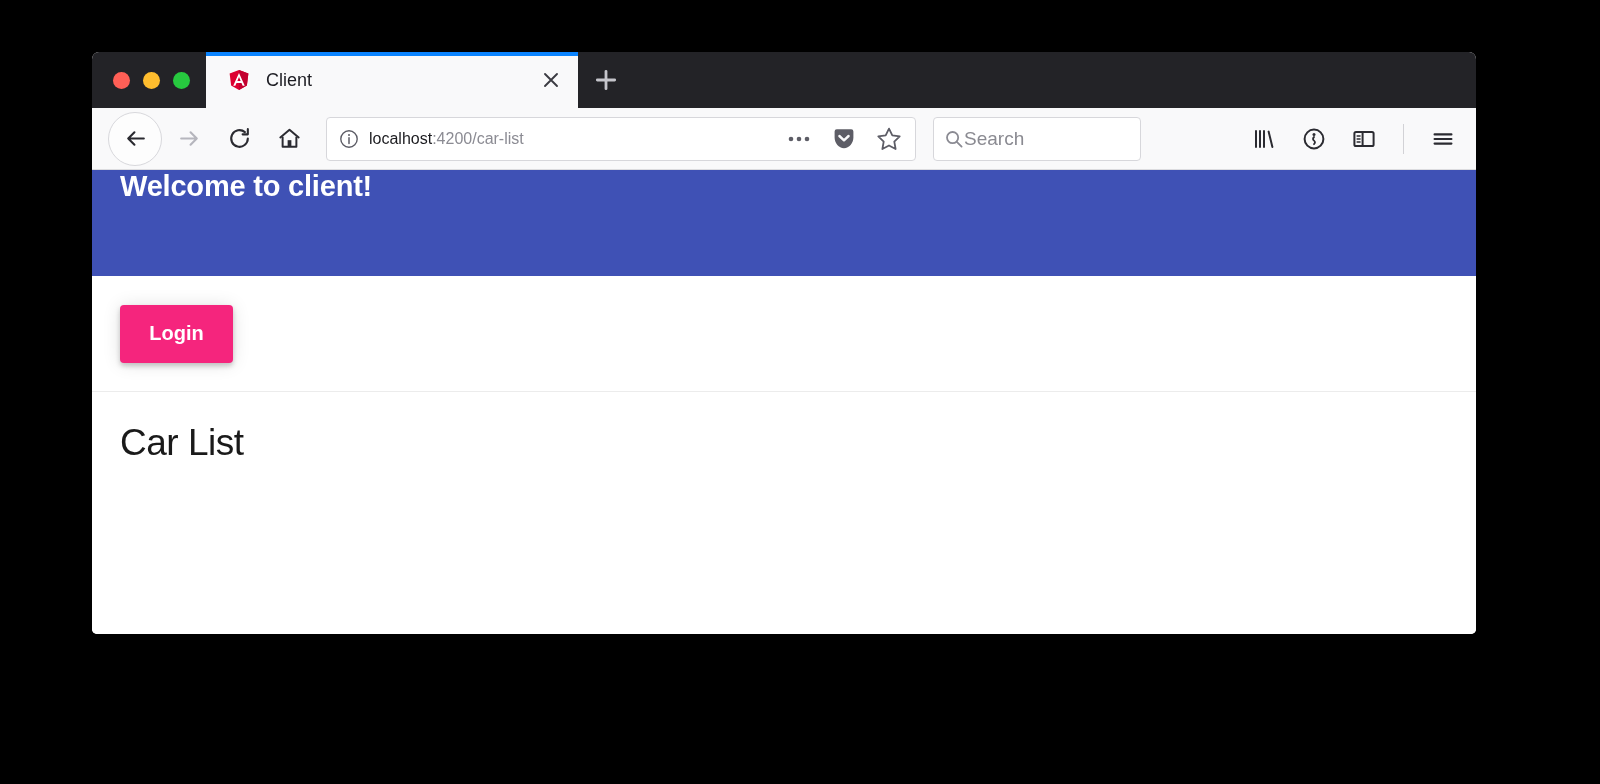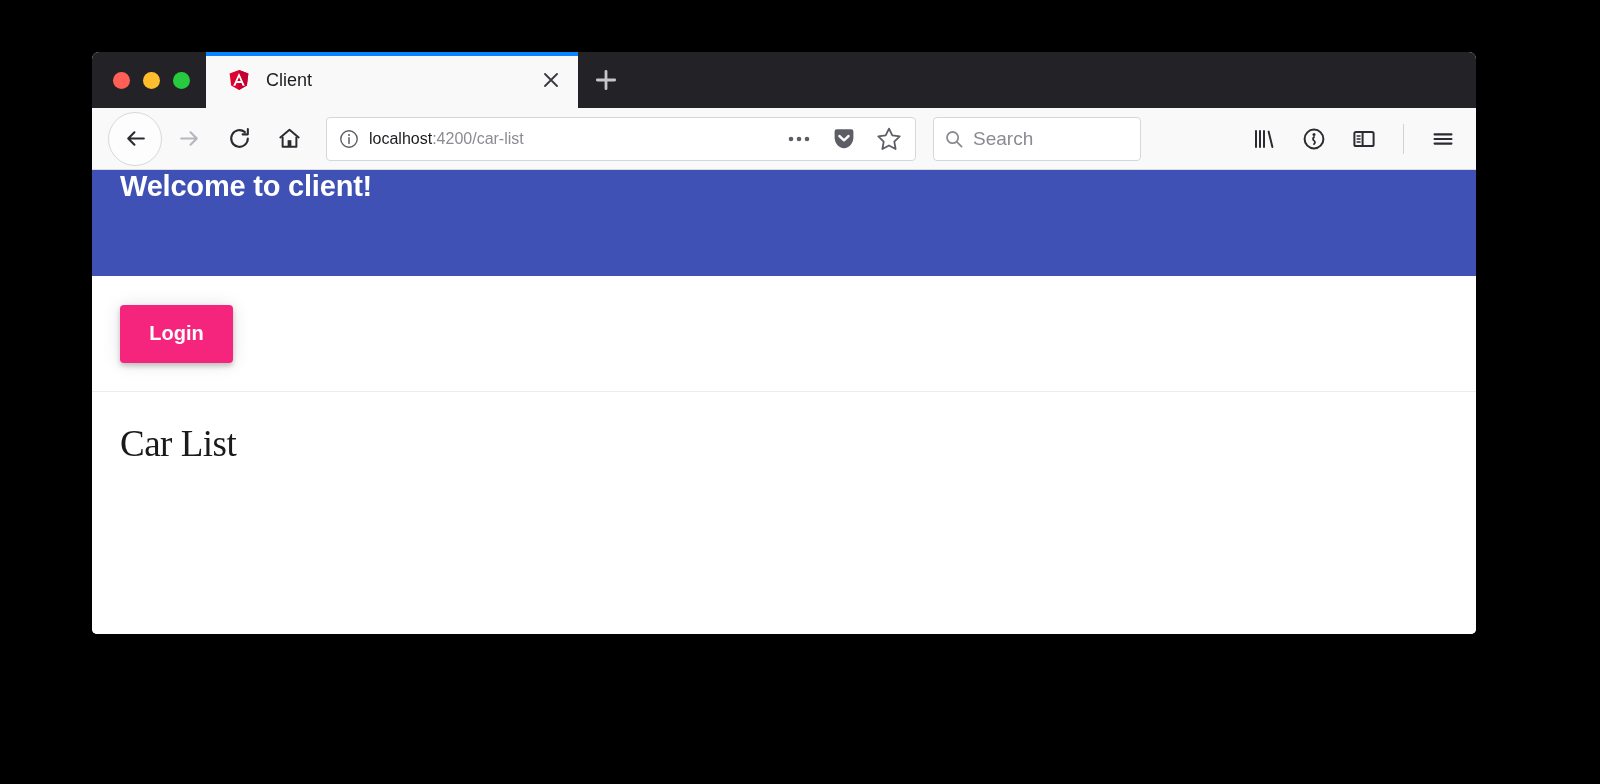--- a/index.html
+++ b/index.html
@@ -138,21 +138,20 @@
   #search-bar {
     flex: 0 0 208px;
     height: 44px;
     margin-left: 15px;
     background: #ffffff;
     border: 1px solid #d7d7db;
     border-radius: 4px;
     display: flex;
     align-items: center;
     padding: 0 10px;
-    gap: 9px;
   }
   #search-icon { flex: 0 0 20px; height: 20px; color: #8b8b93; display:flex; }
   #search-placeholder { font-size: 19px; color: #8a8a91; }
 
   #toolbar-right {
     margin-left: auto;
     display: flex;
     align-items: center;
     gap: 8px;
     height: 62px;
@@ -206,21 +205,20 @@
     cursor: pointer;
     font-family: "Liberation Sans", sans-serif;
   }
 
   #car-list-section { padding: 30px 28px 0 28px; }
   #car-list-title {
     font-size: 37px;
     font-weight: normal;
     color: #1a1a1a;
     letter-spacing: -0.5px;
-    font-family: Liberation Serif, serif;
   }
 </style>
 </head>
 <body>
 
 <div id="browser-window">
 
   <div id="tabstrip">
 
     <div id="traffic-lights">

